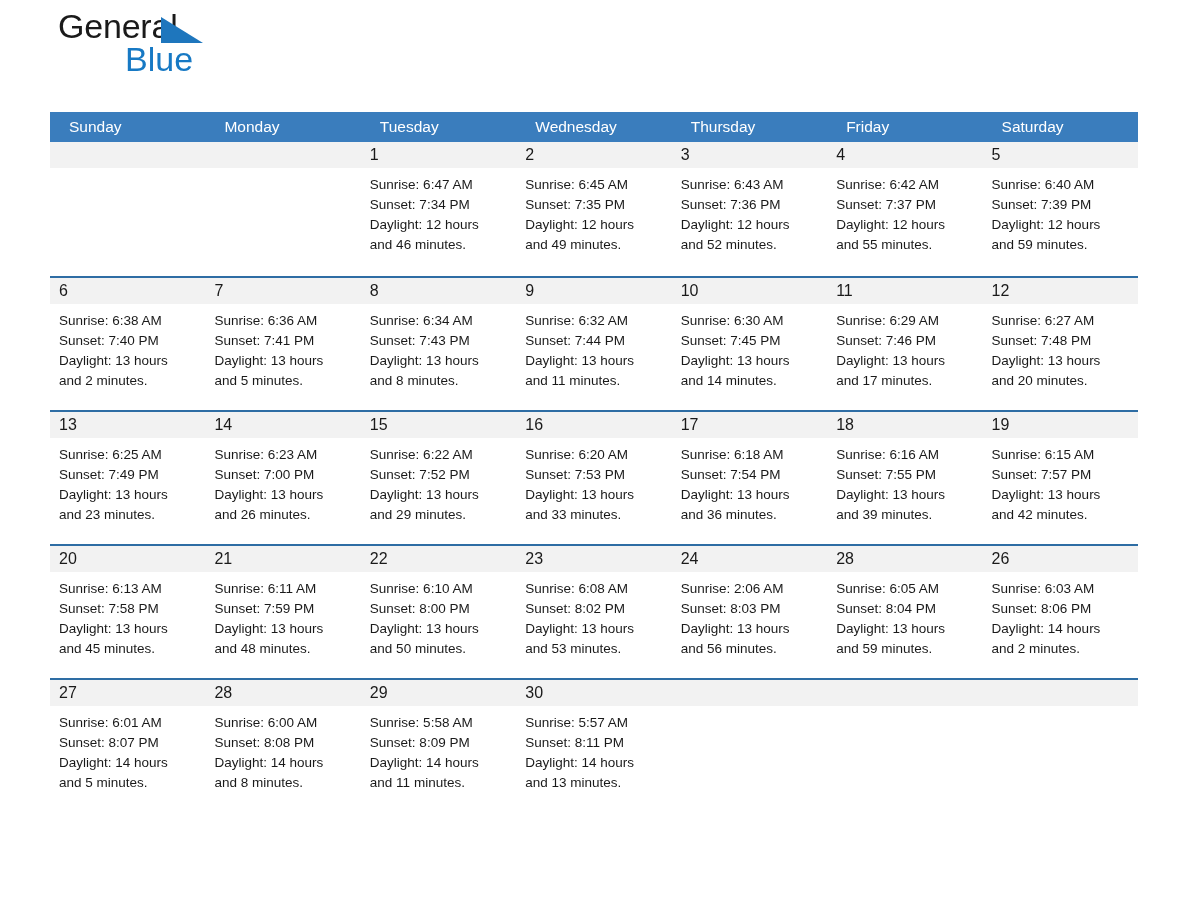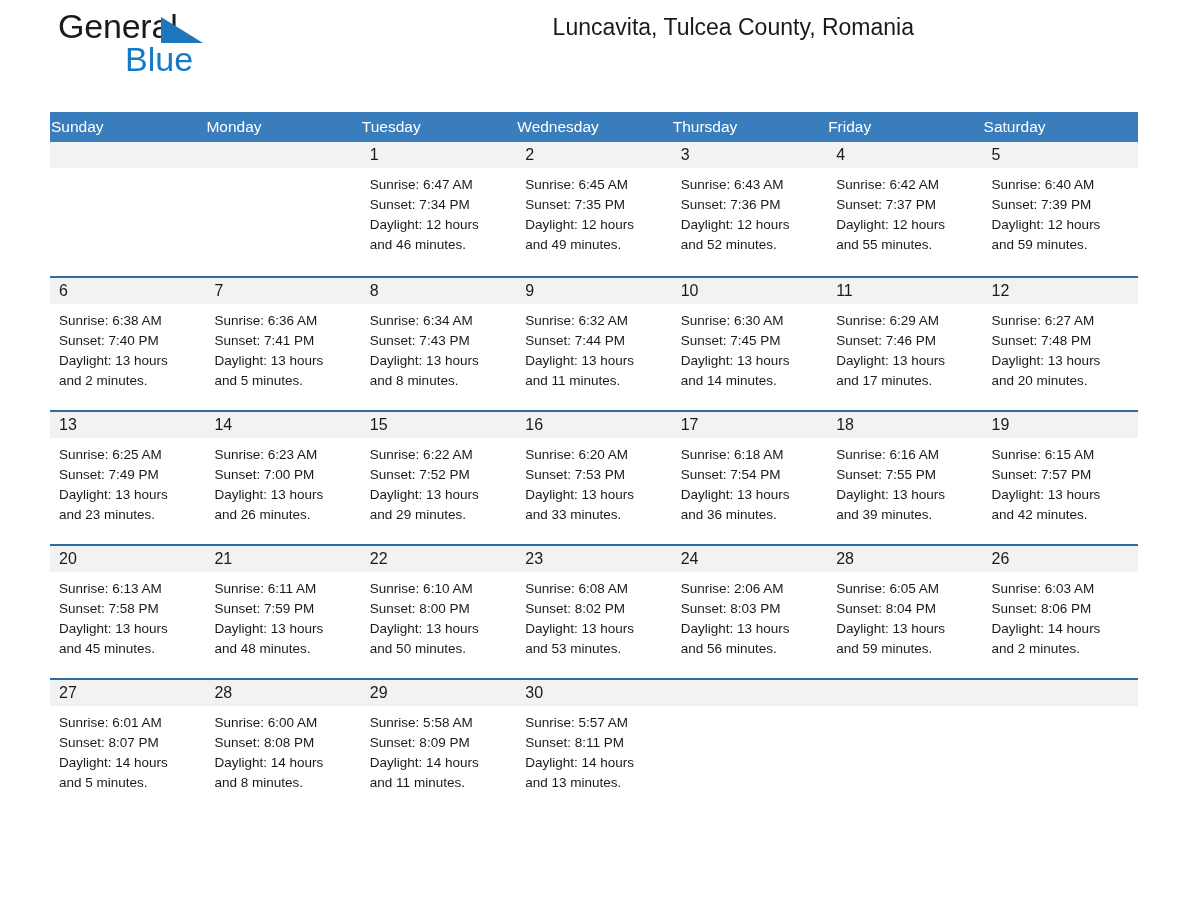--- a/index.html
+++ b/index.html
@@ -91,21 +91,21 @@
   .weekdays {
     display: grid;
     grid-template-columns: repeat(7, 1fr);
     background: #3a7dbd;
     height: 30px;
   }
   .weekday {
     color: #ffffff;
     font-size: 15.5px;
     line-height: 30px;
-    padding-left: 1px;
+    padding-left: 19px;
     white-space: nowrap;
   }
 
   .week {
     display: grid;
     grid-template-columns: repeat(7, 1fr);
     border-top: 2px solid #2e6da4;
     margin-top: 7px;
     height: 127px;
   }
@@ -141,21 +141,20 @@
 
   <div class="header">
 
     <div class="logo">
       <span class="logo-line1">General</span>
       <span class="logo-tri"></span>
       <span class="logo-line2">Blue</span>
     </div>
 
     <div class="title-block">
-      <div class="cal-subtitle">Luncavita, Tulcea County, Romania</div>
     </div>
 
   </div>
 
   <div class="calendar">
 
     <div class="weekdays">
       <div class="weekday">Sunday</div>
       <div class="weekday">Monday</div>
       <div class="weekday">Tuesday</div>

